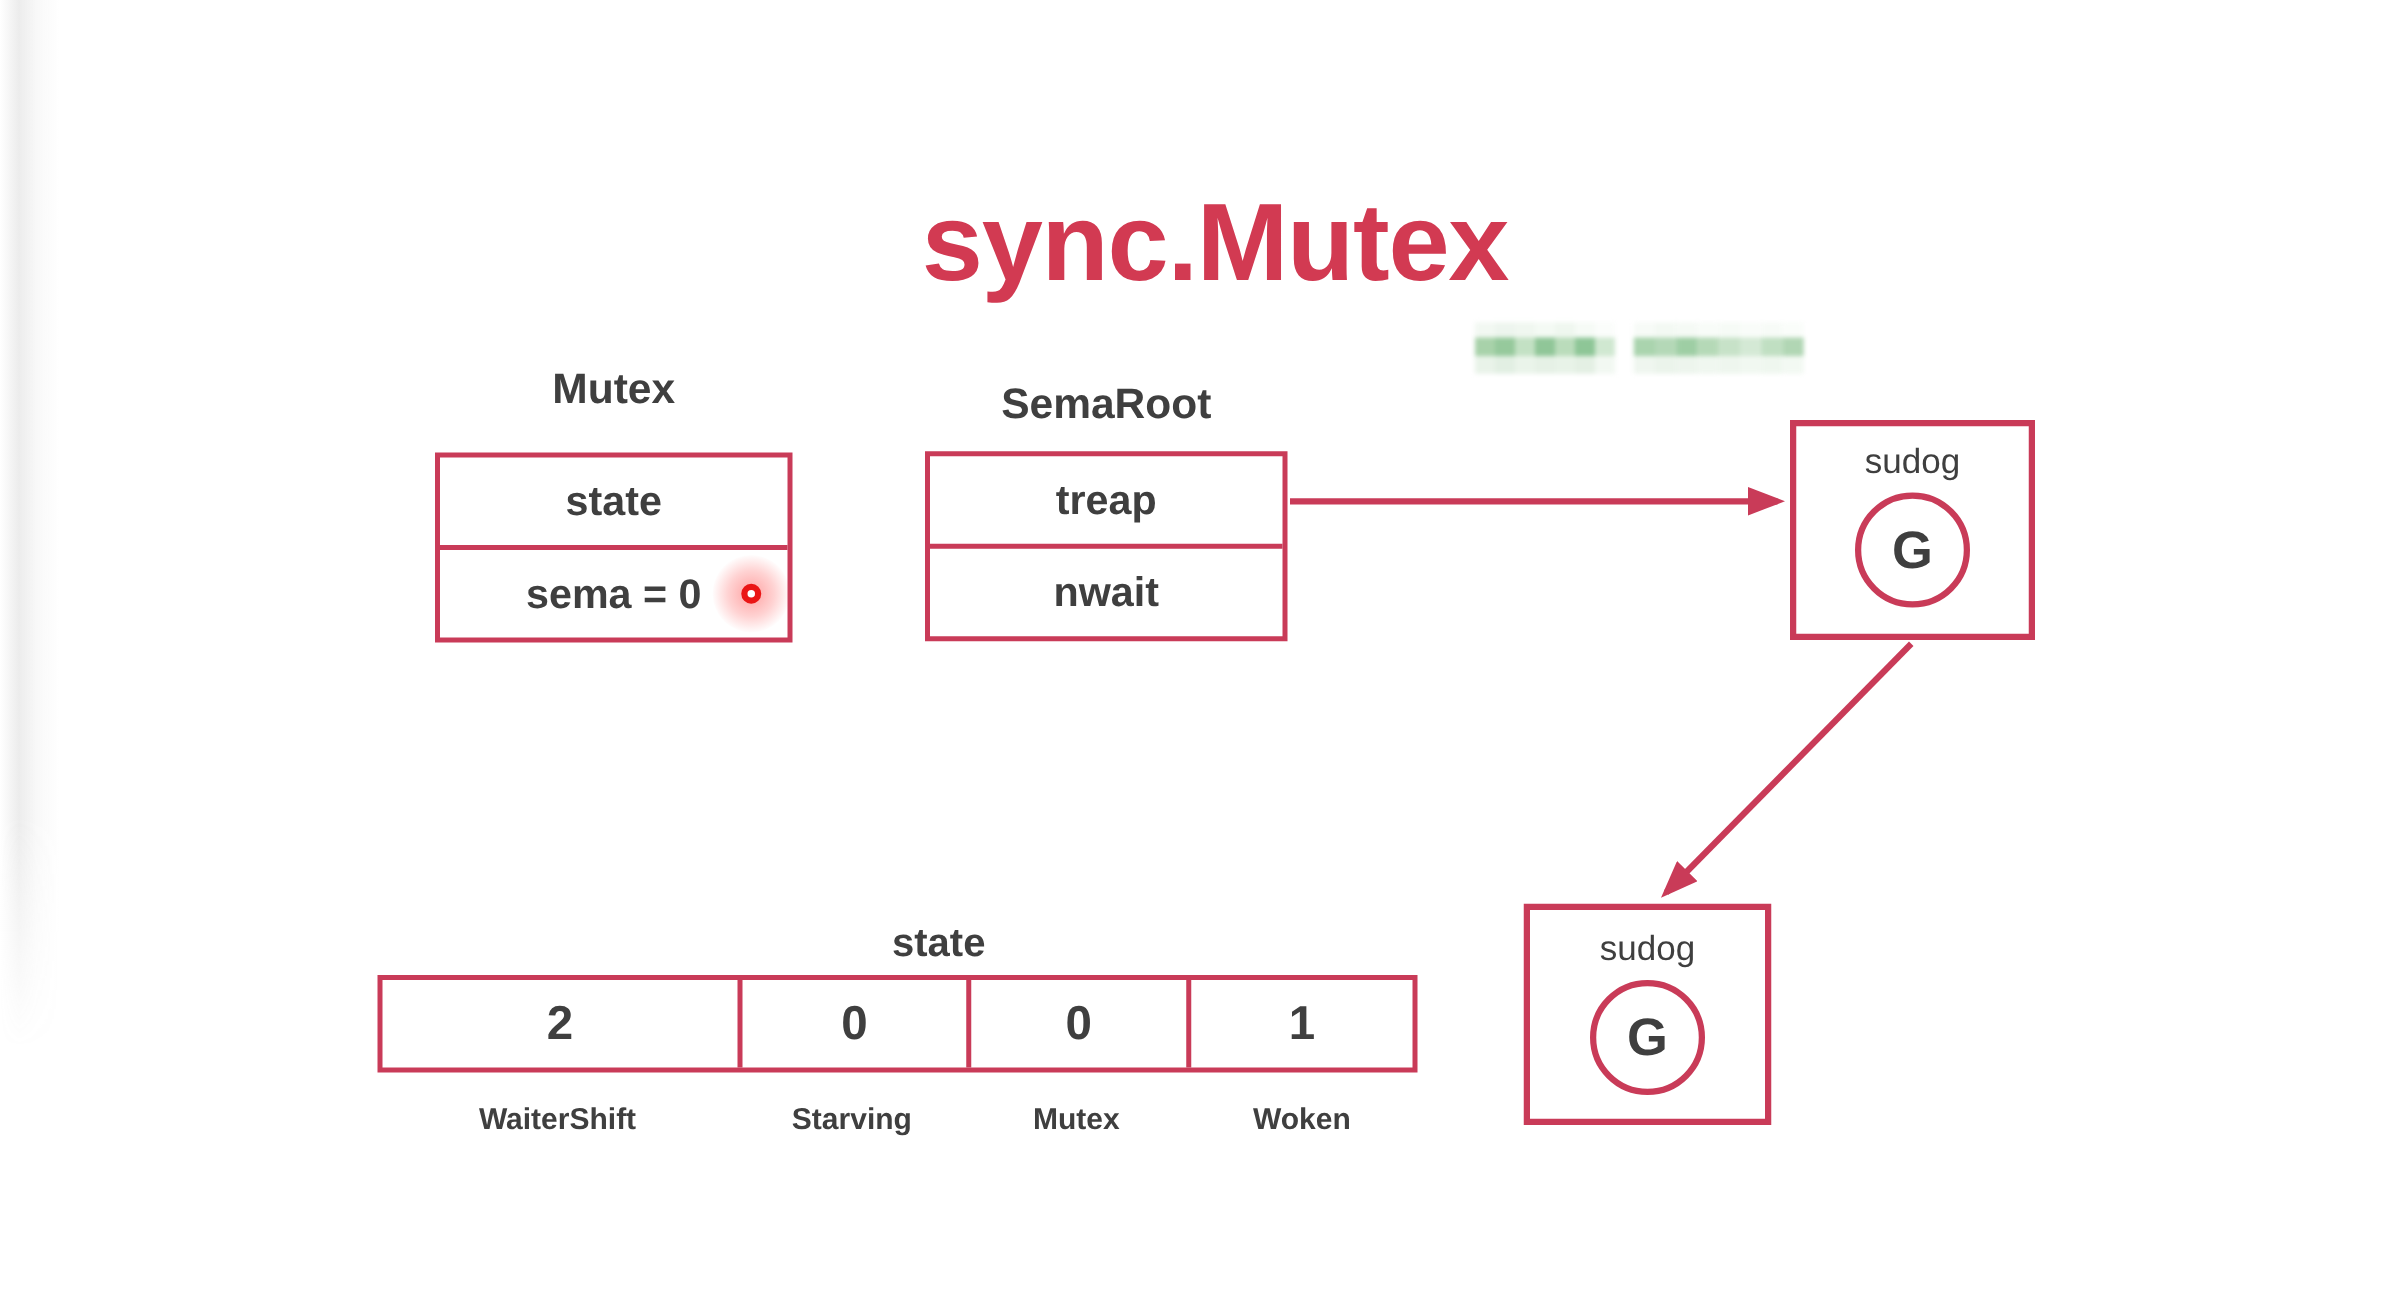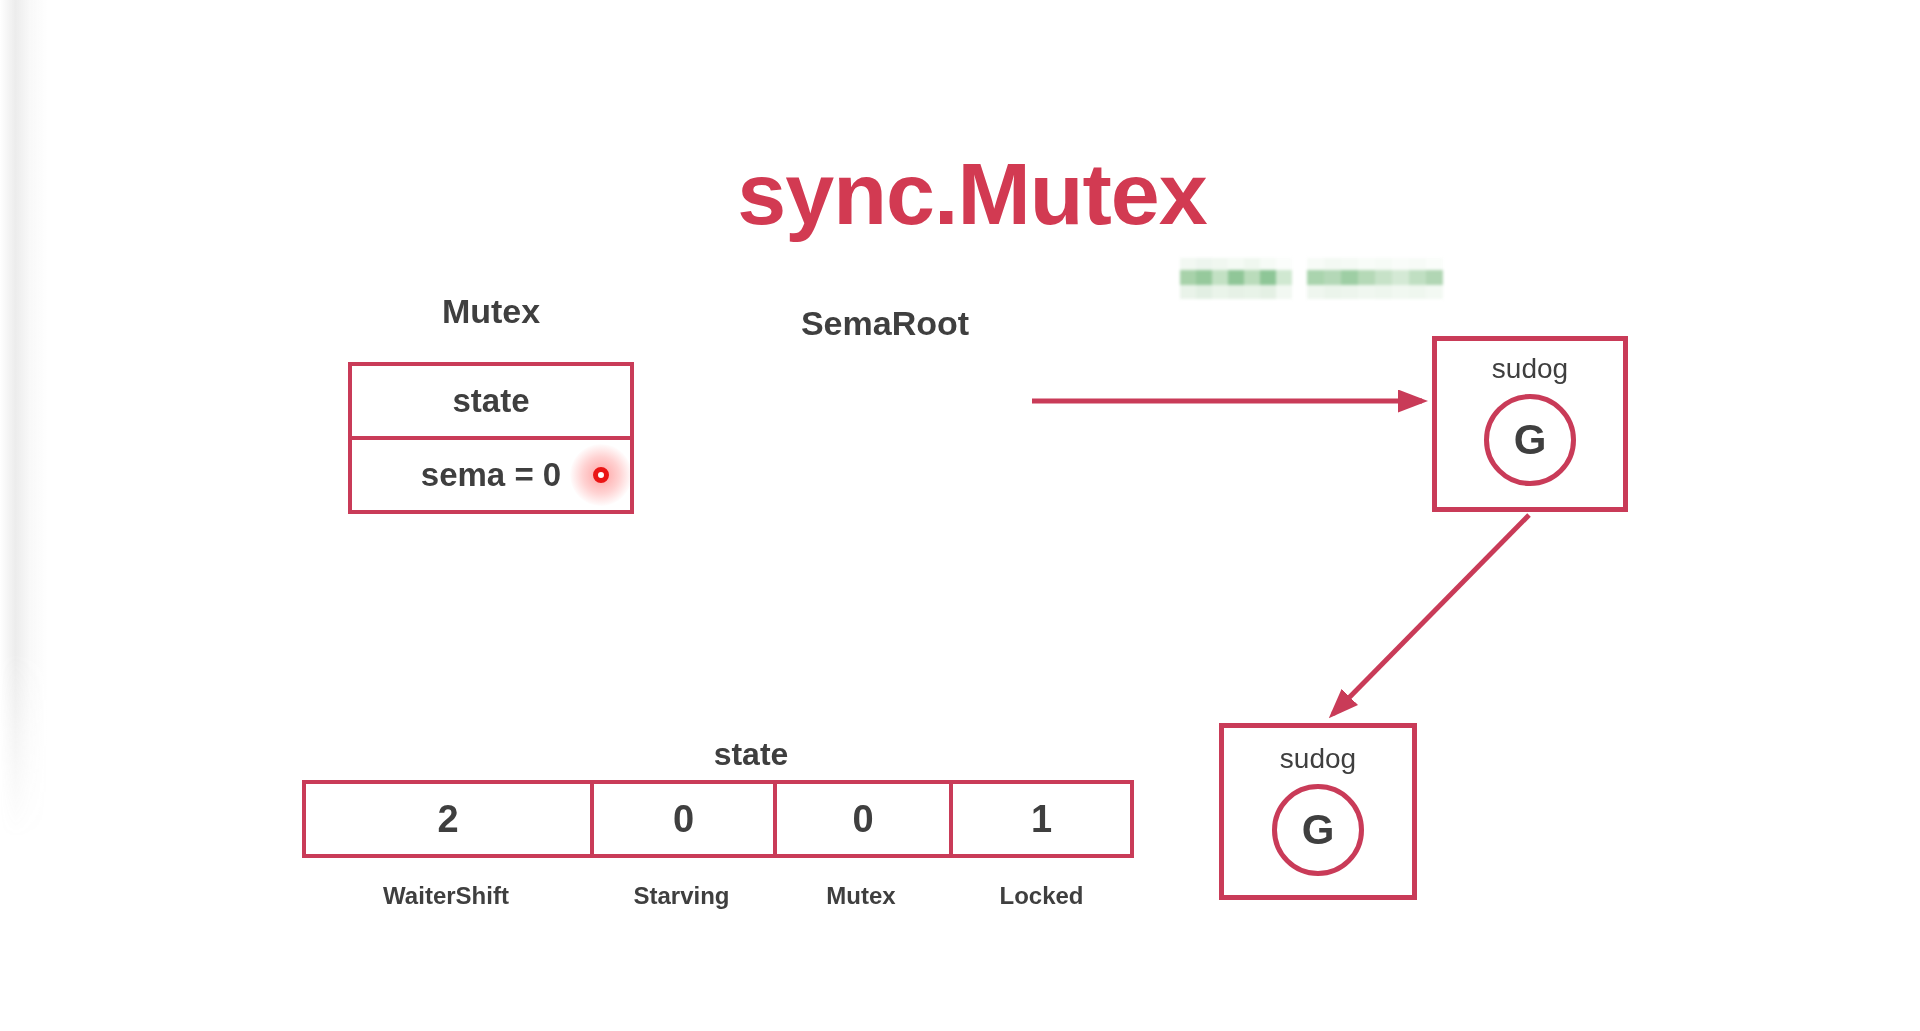--- a/index.html
+++ b/index.html
@@ -163,20 +163,24 @@
       </div>
     </div>
 
   <div class="struct-label" id="mutex-label">Mutex</div>
   <div class="struct-box" id="mutex-box">
     <div class="struct-row">state</div>
     <div class="struct-row">sema = 0</div>
   </div>
 
   <div class="struct-label" id="semaroot-label">SemaRoot</div>
+  <div class="struct-box" id="semaroot-box">
+    <div class="struct-row">treap</div>
+    <div class="struct-row">nwait</div>
+  </div>
 
   <svg class="arrows" width="1920" height="1031" viewBox="0 0 1920 1031">
     <defs>
       <marker id="arrow" markerWidth="6" markerHeight="4.6" refX="4.8" refY="2.3" orient="auto">
         <path class="arrow-head" d="M0,0 L6,2.3 L0,4.6 Z"></path>
       </marker>
     </defs>
     <line class="arrow-line" x1="1032" y1="401" x2="1422" y2="401" marker-end="url(#arrow)"></line>
     <line class="arrow-line" x1="1529" y1="515" x2="1333" y2="714" marker-end="url(#arrow)"></line>
   </svg>
@@ -199,19 +203,19 @@
   <div class="bits-table">
     <div class="bit-cell c1">2</div>
     <div class="bit-cell c2">0</div>
     <div class="bit-cell c3">0</div>
     <div class="bit-cell c4">1</div>
   </div>
   <div class="bits-labels">
     <div class="bit-label c1">WaiterShift</div>
     <div class="bit-label c2">Starving</div>
     <div class="bit-label c3">Mutex</div>
-    <div class="bit-label c4">Locked</div>
+    <div class="bit-label c4">Woken</div>
   </div>
 
   <div class="laser-glow"></div>
   <div class="laser-ring"></div>
 
 </div>
 
 </body></html>

